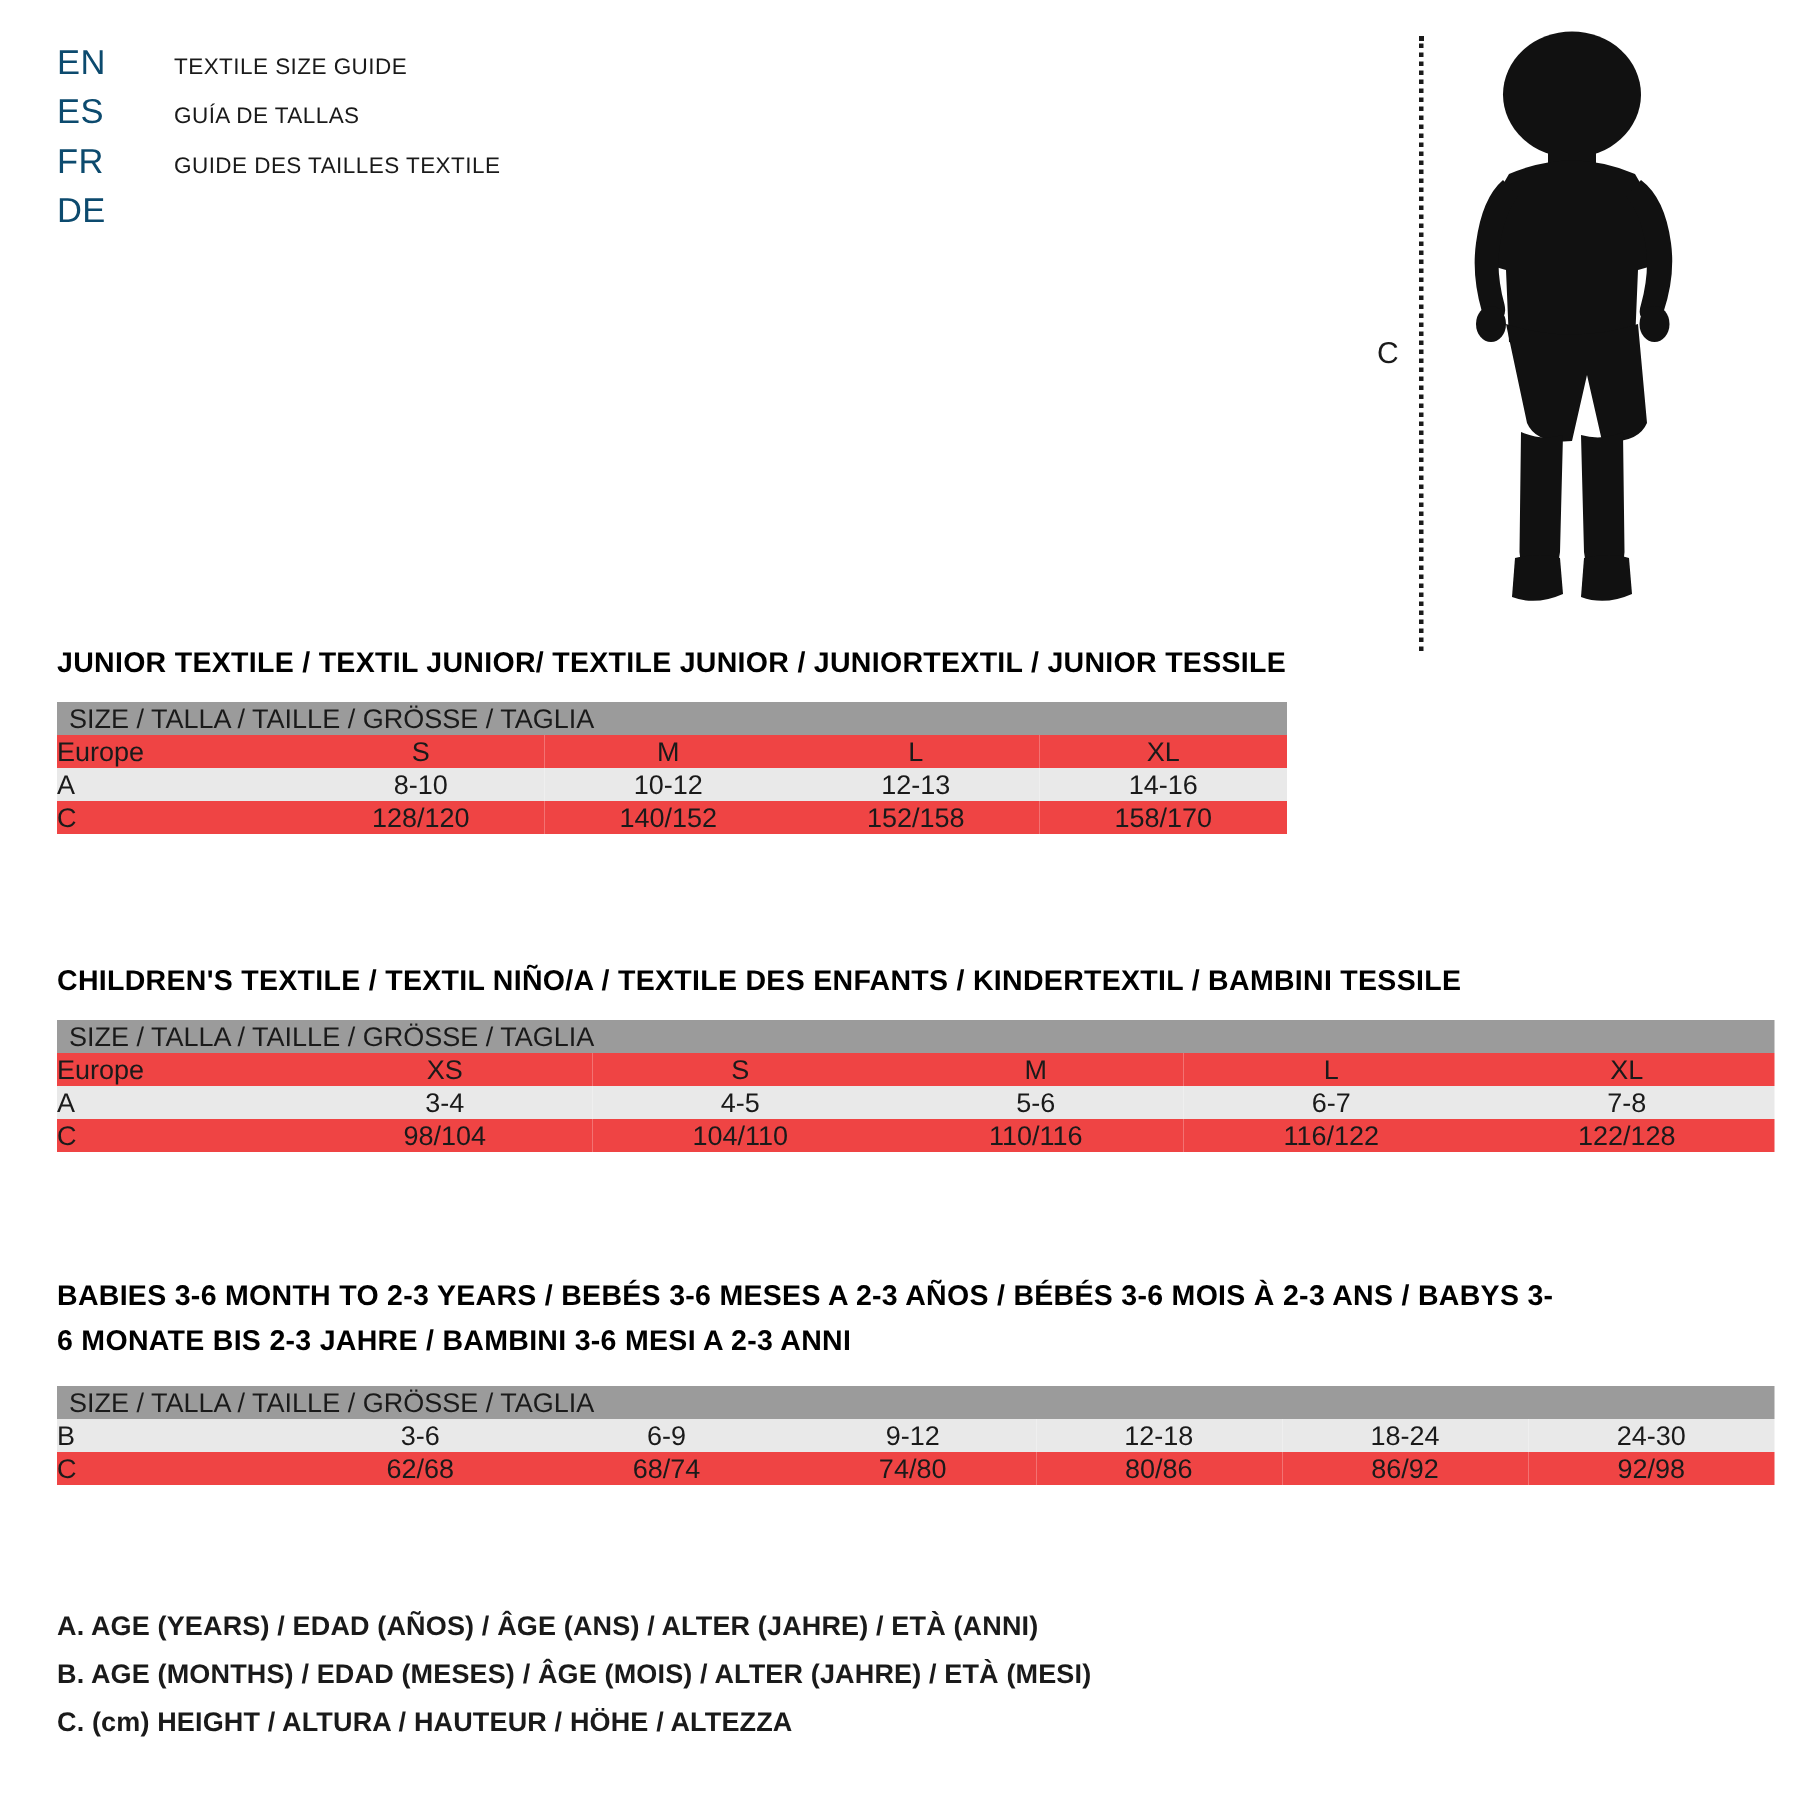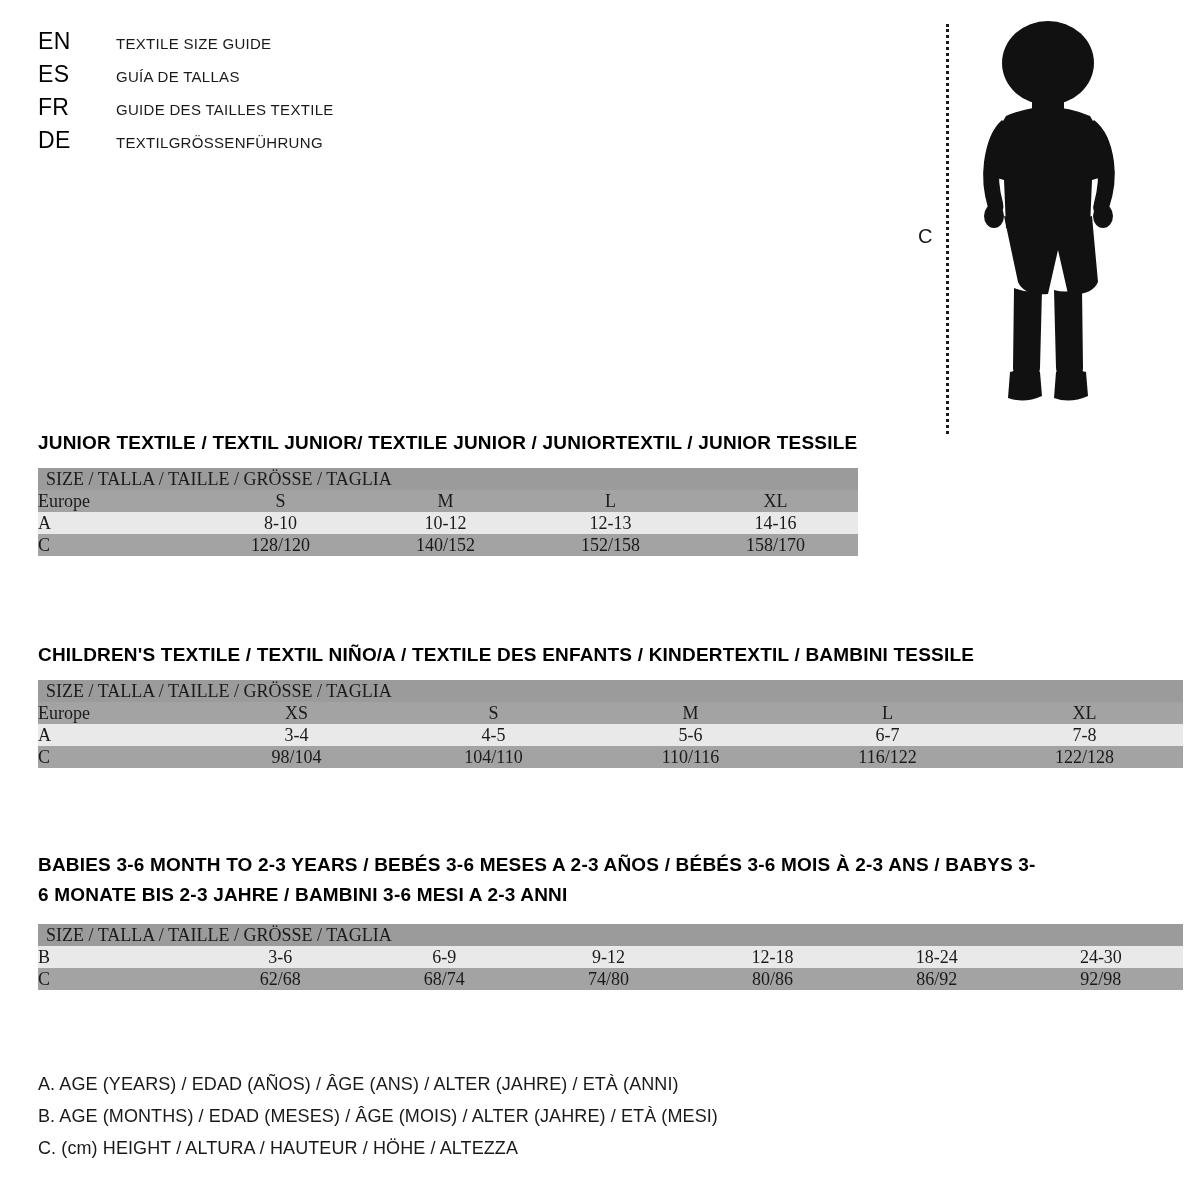--- a/index.html
+++ b/index.html
@@ -26,21 +26,21 @@
   .lang-row {
     display: flex;
     align-items: baseline;
     height: 33px;
     letter-spacing: 0.3px;
   }
   .lang-code {
     width: 78px;
     font-size: 23px;
     font-weight: 400;
-    color: #000000;
+    color: #0c4a6e;
   }
   .lang-title {
     font-size: 15px;
     font-weight: 400;
     color: #1a1a1a;
     text-transform: uppercase;
   }
 
   
   .figure-area {
@@ -89,47 +89,46 @@
     border-collapse: collapse;
     table-layout: fixed;
     margin-top: 10px;
   }
   table.size-table td {
     font-size: 18px;
     color: #1a1a1a;
     height: 22px;
     padding: 0;
     vertical-align: middle;
-    font-family: Liberation Serif, serif;
   }
   .row-head td {
     background: #9b9b9b;
     color: #ffffff;
     font-weight: 400;
     text-transform: uppercase;
     font-size: 18px;
   }
   .row-head td.head-cell {
     padding-left: 8px;
   }
   .row-light td { background: #e9e9e9; }
-  .row-white td { background: #a3a3a3; }
+  .row-white td { background: #ef4444; }
   .cell-label { padding-left: 8px; text-align: left; }
   .cell-val { text-align: center; }
 
   
   .legend {
     position: absolute;
     left: 38px;
     top: 1068px;
     width: 1000px;
   }
   .legend-line {
     font-size: 18px;
-    font-weight: 400;
+    font-weight: 700;
     line-height: 32px;
     color: #1a1a1a;
     letter-spacing: 0.1px;
   }
 </style>
 </head>
 <body>
 
 <div class="header-block">
   <div class="lang-row">
@@ -139,21 +138,20 @@
   <div class="lang-row">
     <span class="lang-code">ES</span>
     <span class="lang-title">GUÍA DE TALLAS</span>
   </div>
   <div class="lang-row">
     <span class="lang-code">FR</span>
     <span class="lang-title">GUIDE DES TAILLES TEXTILE</span>
   </div>
   <div class="lang-row">
     <span class="lang-code">DE</span>
-    <span class="lang-title">TEXTILGRÖSSENFÜHRUNG</span>
   </div>
 </div>
 
 <div class="figure-area">
   <span class="c-label">C</span>
   <div class="dash-line"></div>
   <svg class="silhouette" width="200" height="410" viewBox="0 0 200 410" xmlns="http://www.w3.org/2000/svg">
 
     <ellipse cx="100" cy="43" rx="46" ry="42" fill="#111111"></ellipse>
 

